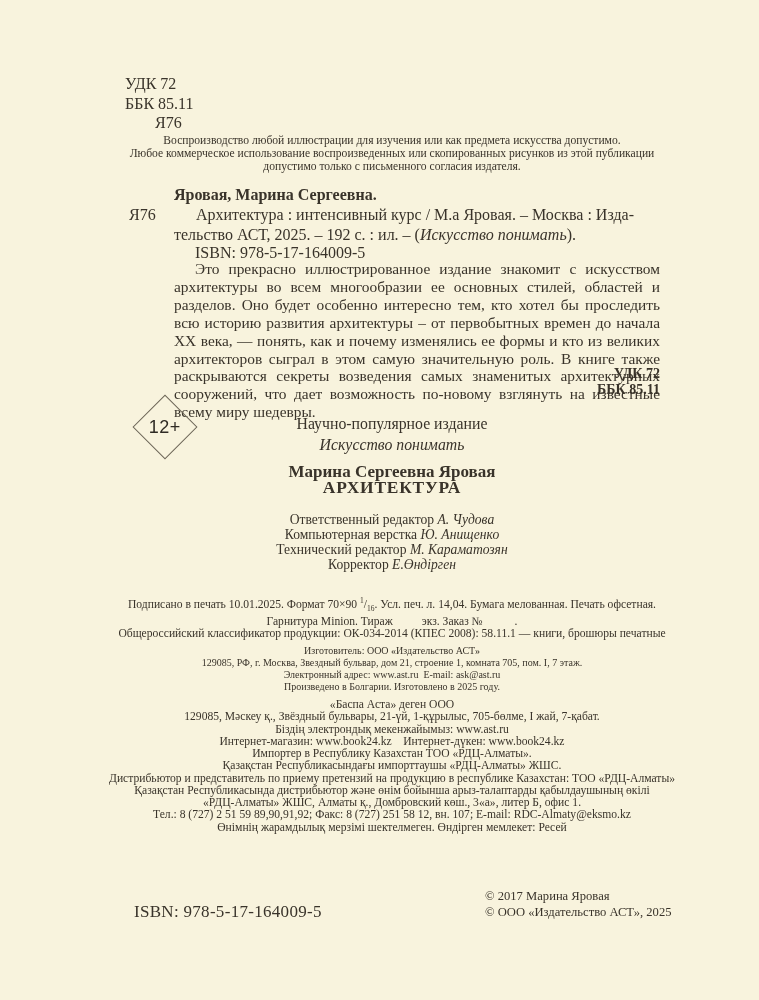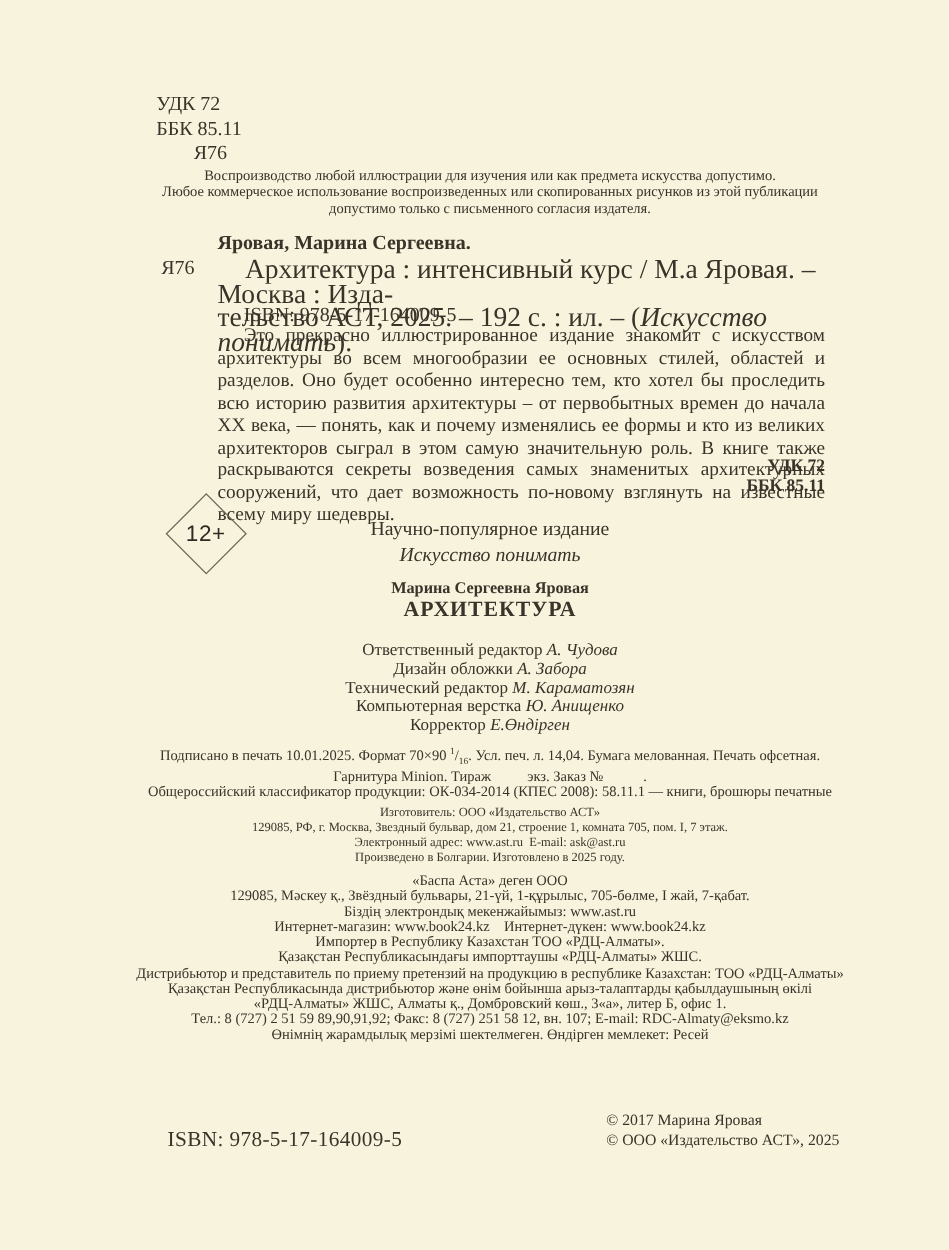--- a/index.html
+++ b/index.html
@@ -20,21 +20,21 @@
   
   .top-class { left: 125px; top: 74px; font-size: 16px; line-height: 19.5px; }
   .top-class .sign-indent { padding-left: 30px; }
 
   
   .perm-note { left: 90px; top: 135px; width: 604px; font-size: 11.6px; line-height: 12.9px; }
 
   
   .cat-heading { left: 174px; top: 186px; font-size: 16px; font-weight: bold; }
   .cat-sign { left: 129px; top: 206px; font-size: 16px; }
-  .cat-entry { left: 174px; top: 205px; width: 492px; font-size: 22px; line-height: 19.5px; }
+  .cat-entry { left: 174px; top: 205px; width: 492px; font-size: 16px; line-height: 19.5px; }
   .cat-entry .l1 { text-indent: 22px; }
   .cat-isbn { left: 195px; top: 244px; font-size: 16px; }
   .cat-annotation {
     left: 174px; top: 260px; width: 486px;
     font-size: 15.4px; line-height: 17.9px;
     text-align: justify; text-indent: 21px;
   }
   .cat-class-right { left: 430px; top: 366px; width: 230px; text-align: right;
     font-weight: bold; font-size: 14px; line-height: 15.8px; }
 
@@ -48,21 +48,21 @@
   }
   .age-badge span {
     transform: rotate(-45deg);
     font-family: "Liberation Sans", sans-serif;
     font-size: 18px; color: #2f2b24; letter-spacing: 0.5px;
   }
 
   
   .ed-type   { left: 90px; top: 415px; width: 604px; font-size: 15.8px; }
   .ed-series { left: 90px; top: 436px; width: 604px; font-size: 15.8px; font-style: italic; }
-  .ed-author { left: 90px; top: 462px; width: 604px; font-size: 13px; font-weight: bold; }
+  .ed-author { left: 90px; top: 462px; width: 604px; font-size: 17px; font-weight: bold; }
   .ed-title  { left: 90px; top: 477px; width: 604px; font-size: 17.4px; font-weight: bold; letter-spacing: 0.8px; }
 
   
   .staff { left: 90px; top: 512px; width: 604px; font-size: 13.6px; line-height: 15px; }
 
   
   .print-info { left: 90px; top: 594px; width: 604px; font-size: 11.6px; line-height: 13.2px; }
   .print-info sup { font-size: 7.5px; vertical-align: super; }
   .print-info sub { font-size: 7.5px; vertical-align: sub; }
   .classifier { left: 90px; top: 627px; width: 604px; font-size: 11.6px; }
@@ -105,23 +105,22 @@
     <span>12+</span>
   </div>
 
   <div class="abs ed-type c">Научно-популярное издание</div>
   <div class="abs ed-series c">Искусство понимать</div>
   <div class="abs ed-author c">Марина Сергеевна Яровая</div>
   <div class="abs ed-title c">АРХИТЕКТУРА</div>
 
   <div class="abs staff c">
     <div><span>Ответственный редактор</span> <span class="it">А. Чудова</span></div>
-    <div><span>Дизайн обложки</span> <span class="it">А. Забора</span></div>
+    <div><span>Компьютерная верстка</span> <span class="it">Ю. Анищенко</span></div>
     <div><span>Технический редактор</span> <span class="it">М. Караматозян</span></div>
-    <div><span>Компьютерная верстка</span> <span class="it">Ю. Анищенко</span></div>
     <div><span>Корректор</span> <span class="it">Е.Өндірген</span></div>
   </div>
 
   <div class="abs print-info c">
     <div><span>Подписано в печать 10.01.2025. Формат 70×90 </span><sup>1</sup><span>/</span><sub>16</sub><span>. Усл. печ. л. 14,04. Бумага мелованная. Печать офсетная.</span></div>
     <div>Гарнитура Minion. Тираж &nbsp;&nbsp;&nbsp;&nbsp;&nbsp;&nbsp;&nbsp;&nbsp; экз. Заказ № &nbsp;&nbsp;&nbsp;&nbsp;&nbsp;&nbsp;&nbsp;&nbsp;&nbsp; .</div>
   </div>
 
   <div class="abs classifier c">Общероссийский классификатор продукции: ОК-034-2014 (КПЕС 2008): 58.11.1 — книги, брошюры печатные</div>
 

